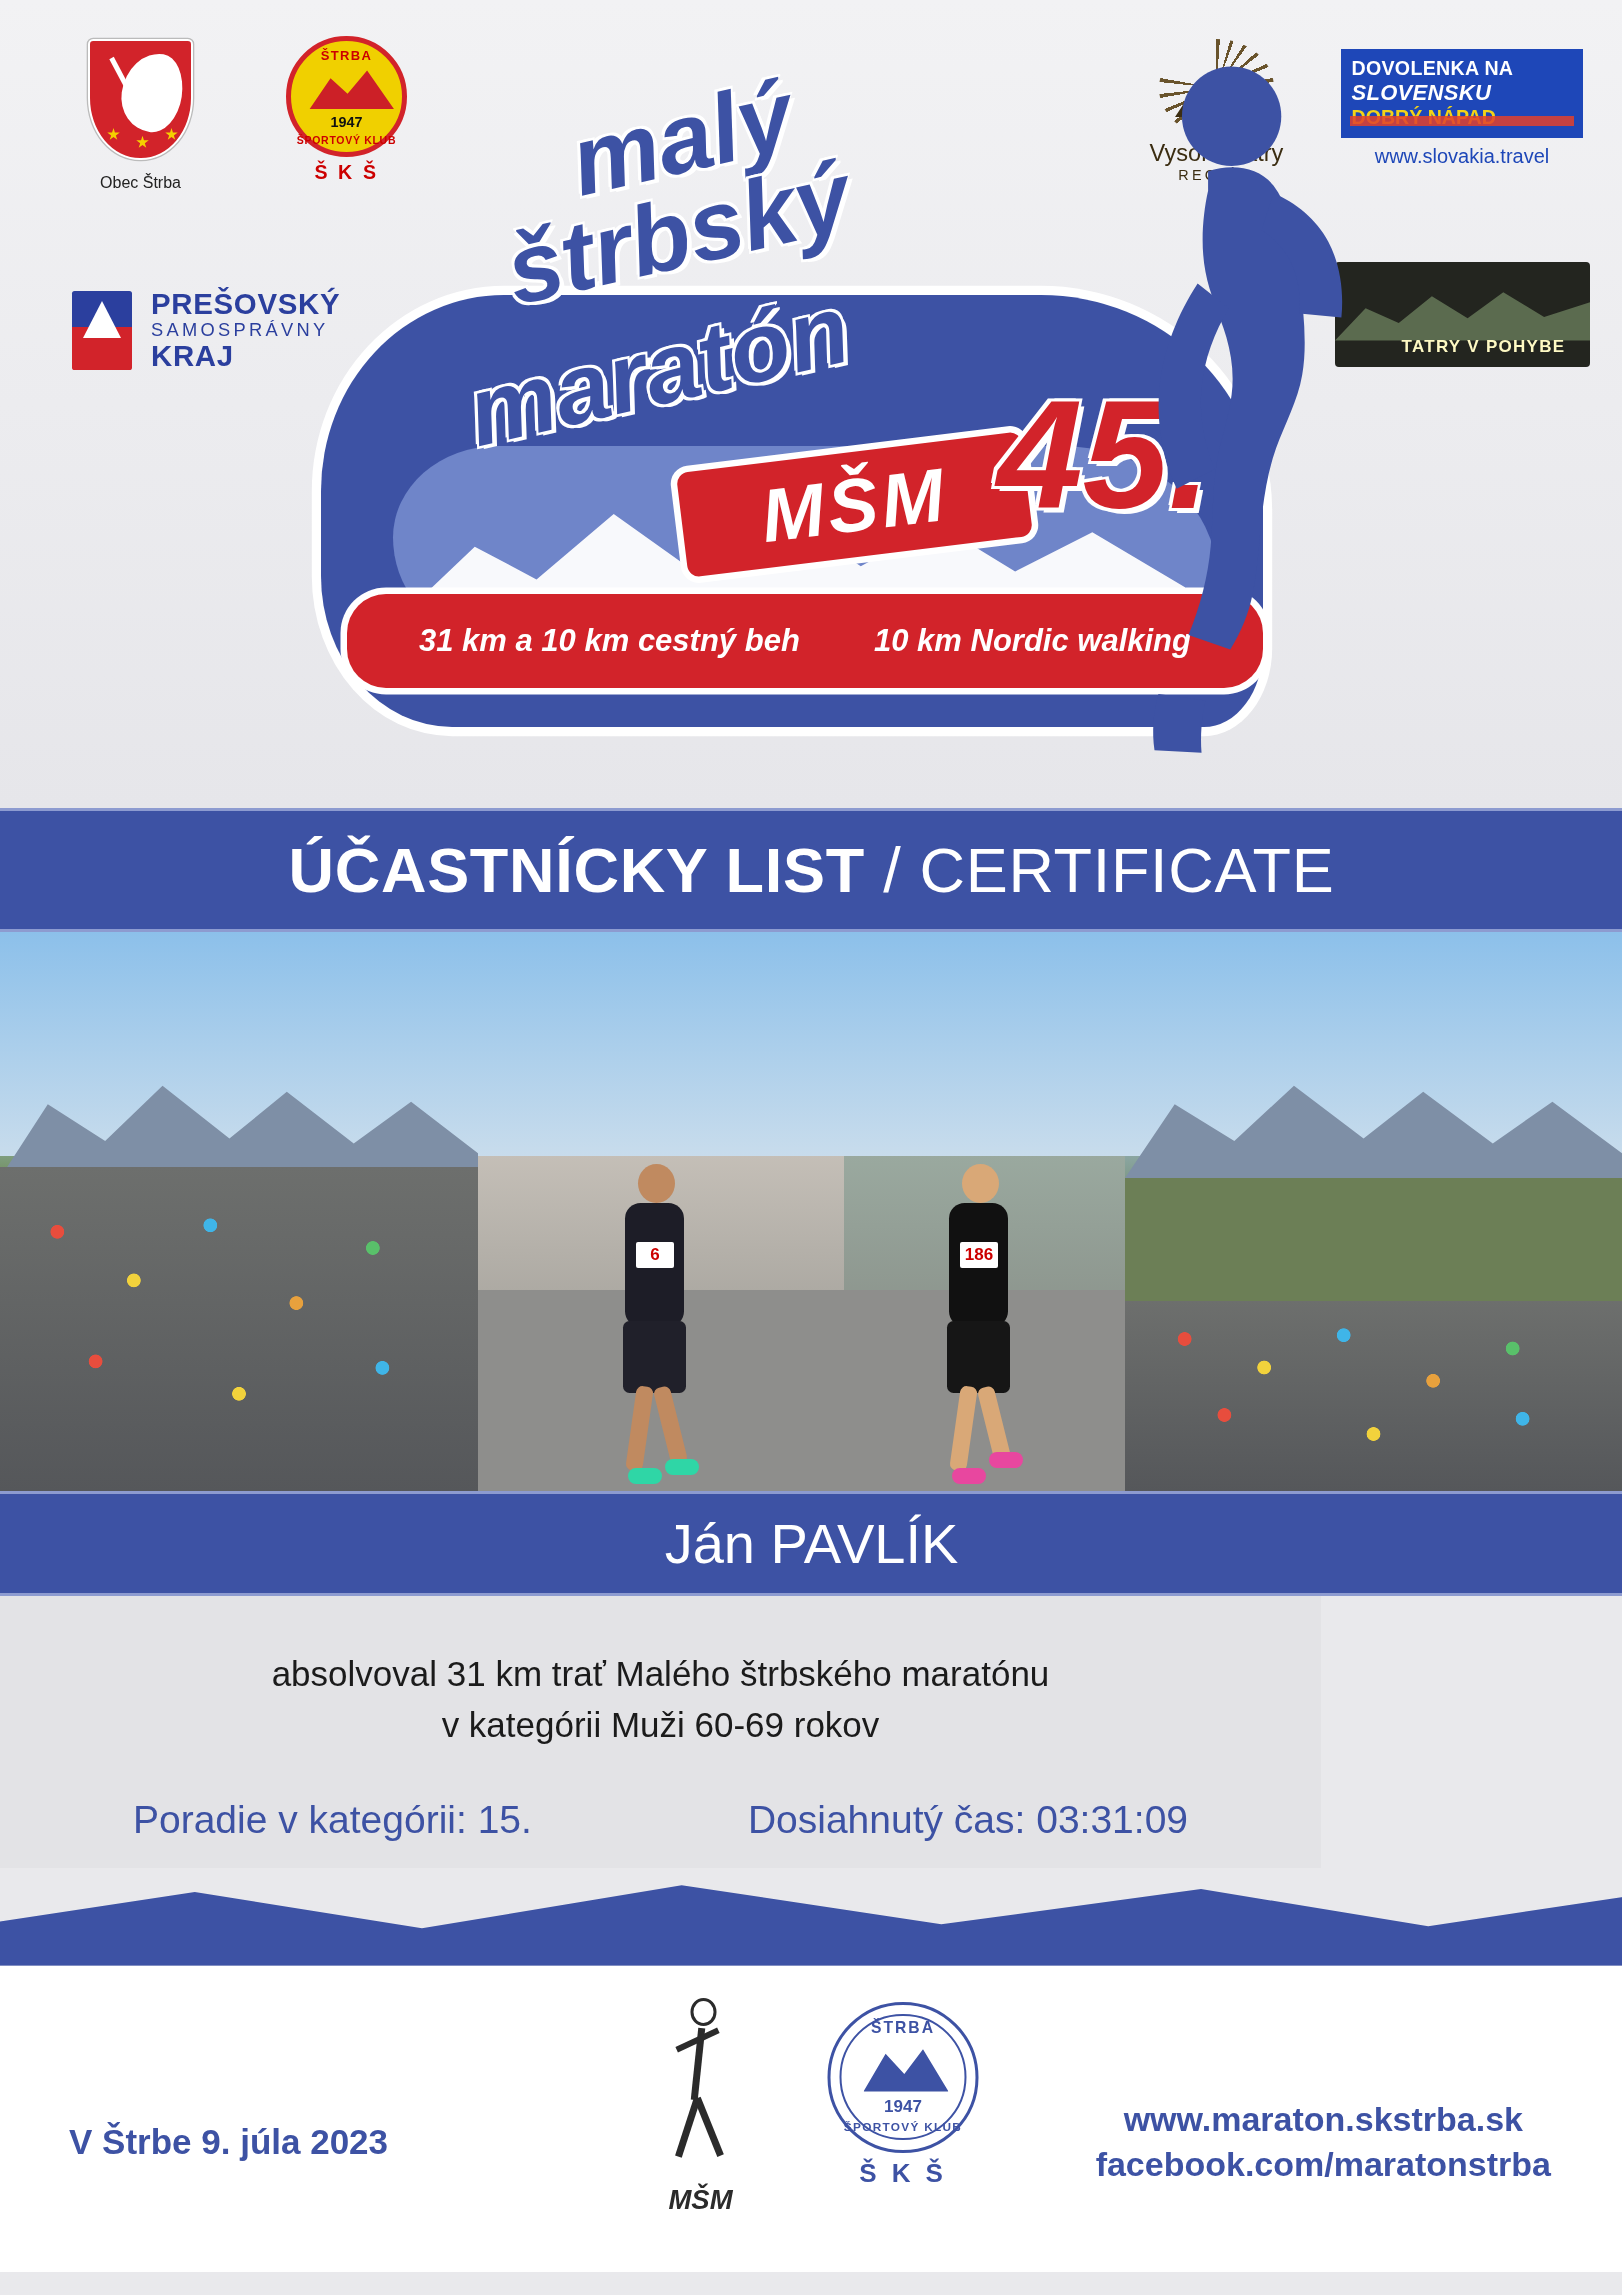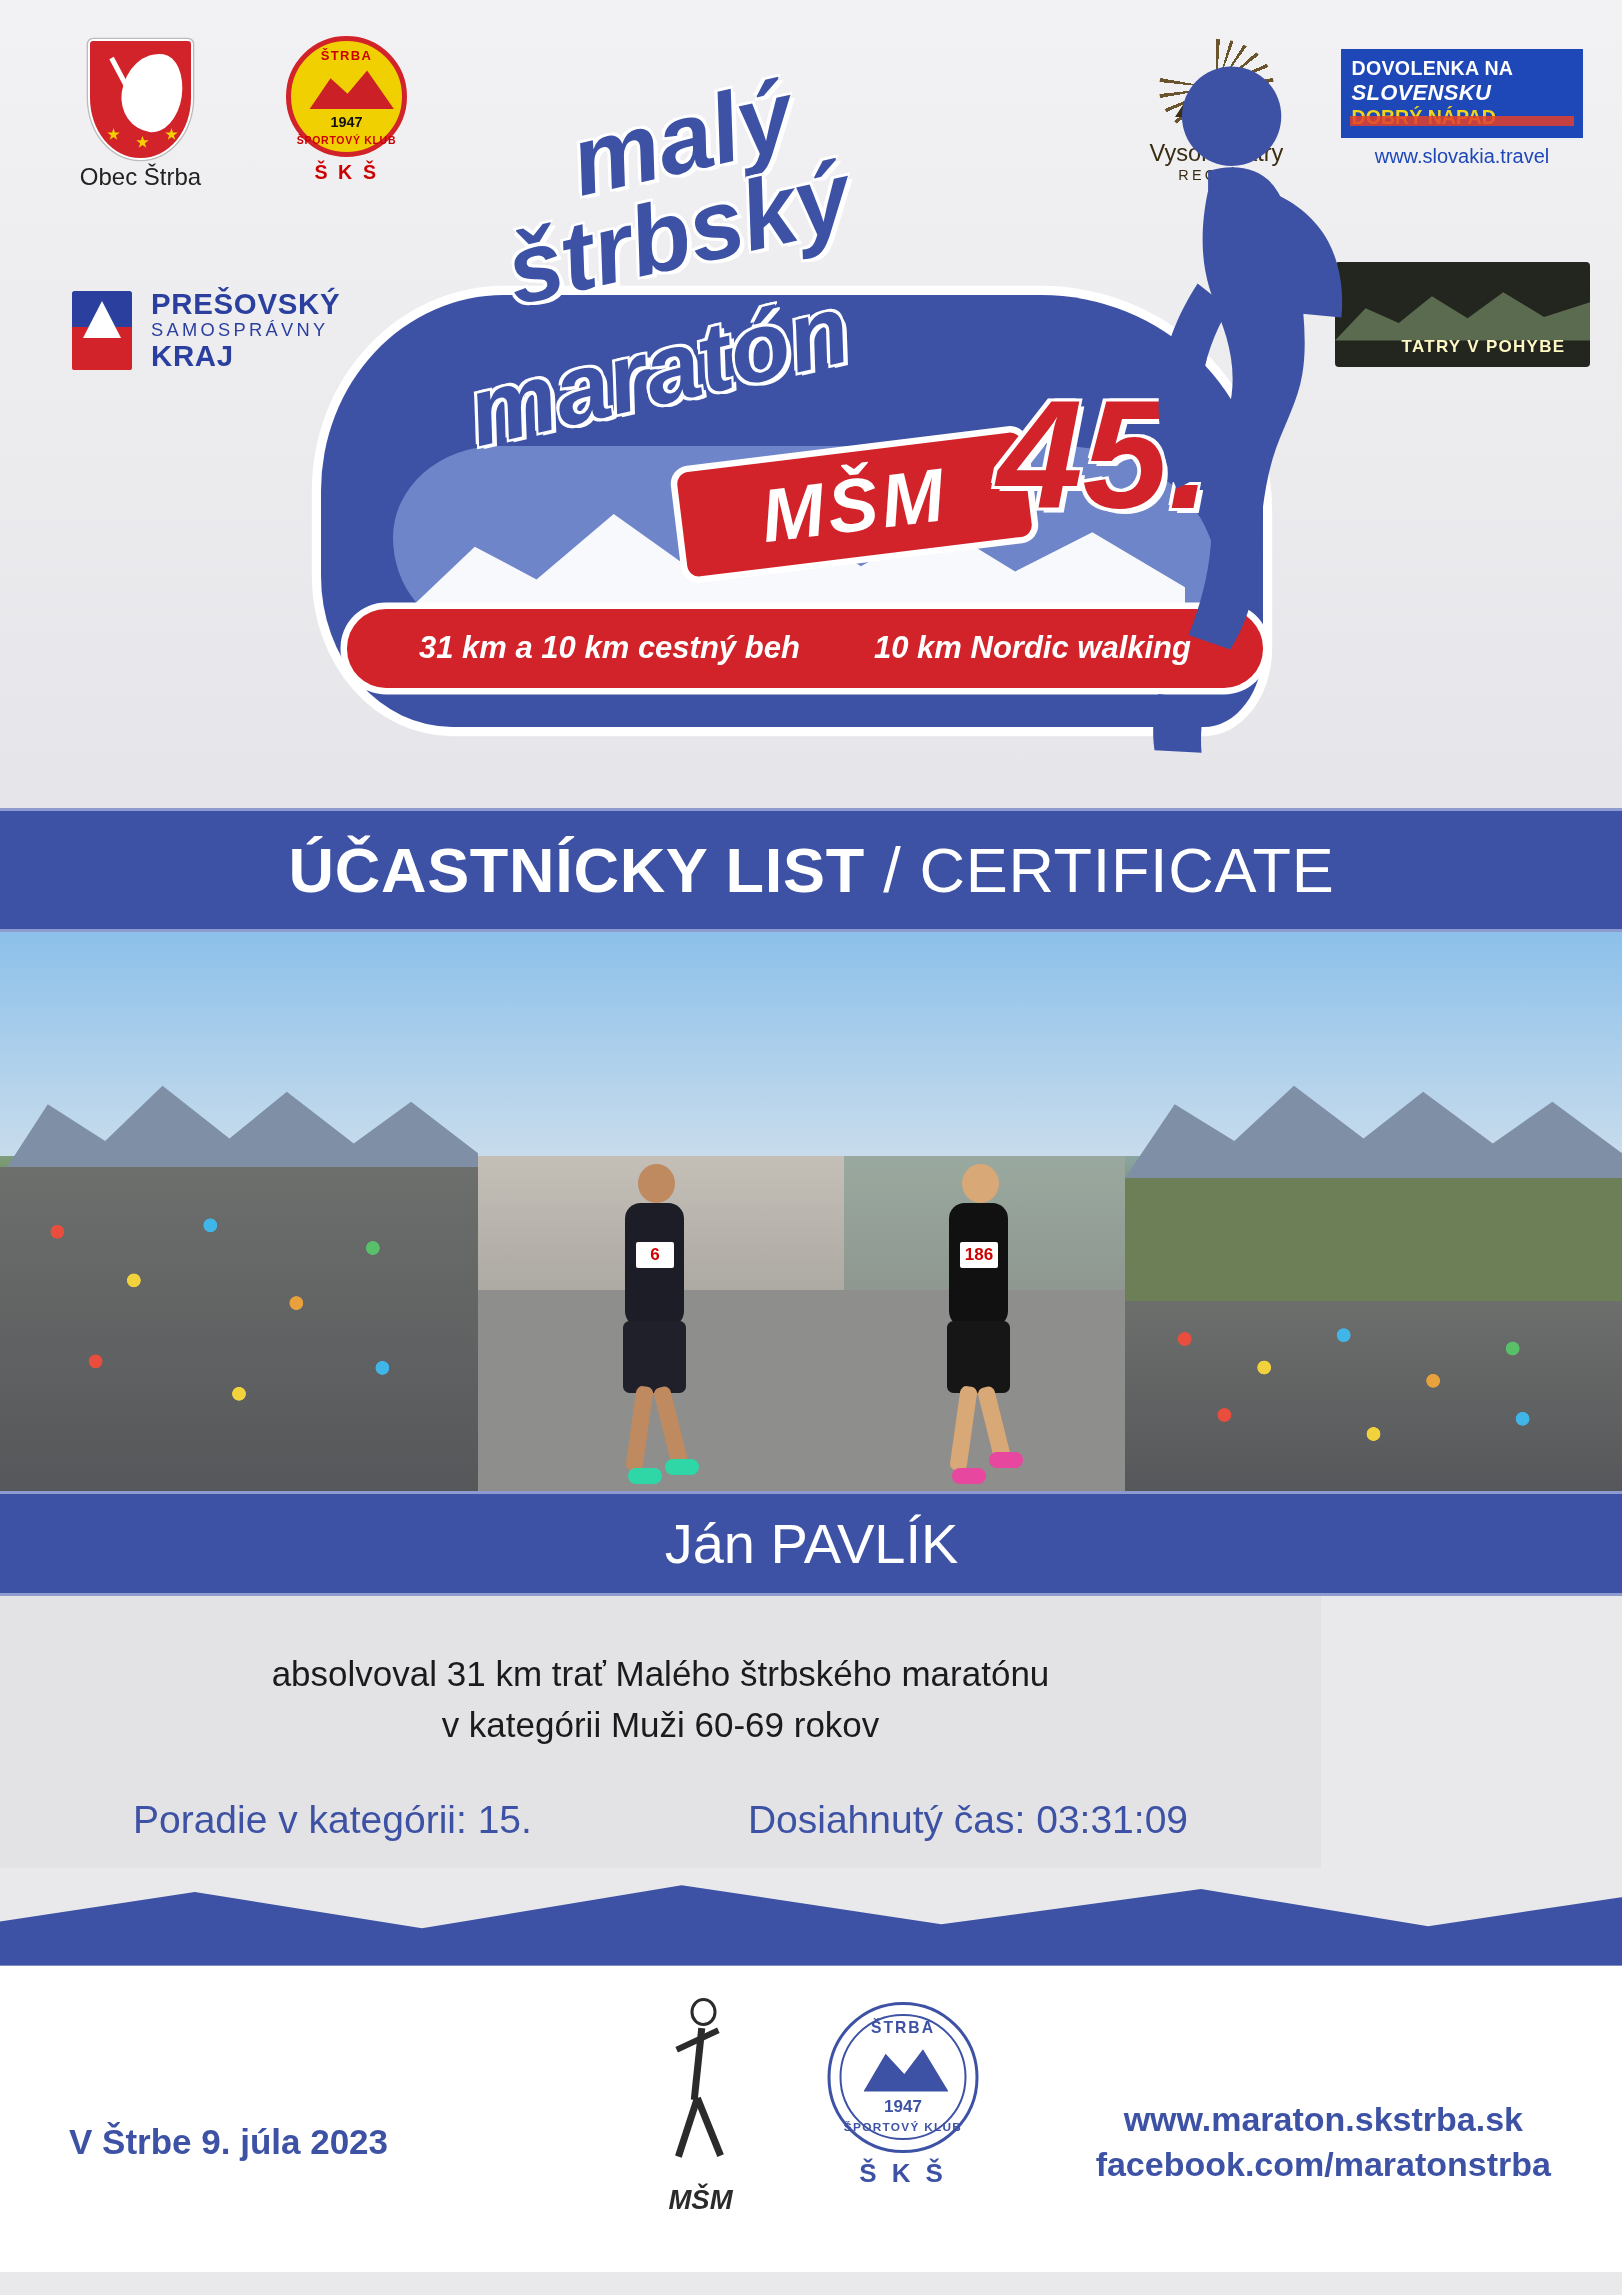--- a/index.html
+++ b/index.html
@@ -40,21 +40,21 @@
   .crest-shield .tool1, .crest-shield .tool2 {
     position: absolute; background: #ffffff; width: 5.2px; height: 51px; top: 14.4px; left: 31px;
     transform: rotate(-28deg);
   }
   .crest-shield .tool2 { transform: rotate(28deg); left: 46px; }
   .crest-shield .star {
     position: absolute; bottom: 17px; width: 13px; height: 13px; background: #f5d000;
     clip-path: polygon(50% 0%, 61% 35%, 98% 35%, 68% 57%, 79% 91%, 50% 70%, 21% 91%, 32% 57%, 2% 35%, 39% 35%);
   }
   .crest-shield .s1 { left: 17px; } .crest-shield .s2 { left: 46px; bottom: 9.2px; } .crest-shield .s3 { left: 75px; }
-  .crest-caption { margin-top: 3px; font-size: 24px; color: #222; }
+  .crest-caption { margin-top: 14px; font-size: 16px; color: #222; }
 
   
   .logo-sks { position: absolute; left: 281px; top: 36px; width: 131px; height: 164px; }
   .sks-circle {
     width: 121px; height: 121px; border-radius: 50%;
     background: #f0d000; border: 5.2px solid #d2232a; position: relative; margin: 0 auto;
   }
   .sks-top { position: absolute; top: 6.5px; left: 0; right: 0; text-align: center; font-size: 13px; font-weight: bold; color: #c00; letter-spacing: 1.3px;}
   .sks-mtn {
     position: absolute; top: 29.4px; left: 18.3px; width: 85px; height: 39px;
@@ -148,21 +148,21 @@
     background: #6f85c9;
     border-radius: 105px 157px 39px 79px / 92px 131px 52px 92px;
   }
   .msm-mountains {
     position: absolute; left: 92px; bottom: 121px; width: 772px; height: 131px;
     background: #ffffff;
     clip-path: polygon(0% 100%, 8% 55%, 16% 80%, 26% 30%, 36% 72%, 46% 22%, 58% 70%, 68% 38%, 78% 74%, 88% 44%, 100% 86%, 100% 100%);
     opacity: .95;
   }
   .msm-band {
-    position: absolute; left: 26px; bottom: 39px; width: 916px; height: 79px;
+    position: absolute; left: 26px; bottom: 39px; width: 916px; height: 94px;
     background: #d2232a; border-radius: 39px;
     box-shadow: 0 0 0 6.5px #ffffff;
   }
   .msm-band-txt { position: absolute; top: 50%; transform: translateY(-50%); color: #fff; font-size: 31px; font-style: italic; font-weight: bold; }
   .msm-band-l { left: 72px; }
   .msm-band-r { right: 72px; }
   .msm-word {
     position: absolute; color: #3d52a4; font-weight: bold; font-style: italic;
     text-shadow: 3.9px 3.9px 0 #ffffff, -2.6px -2.6px 0 #ffffff, 2.6px -2.6px 0 #fff, -2.6px 2.6px 0 #fff;
   }

